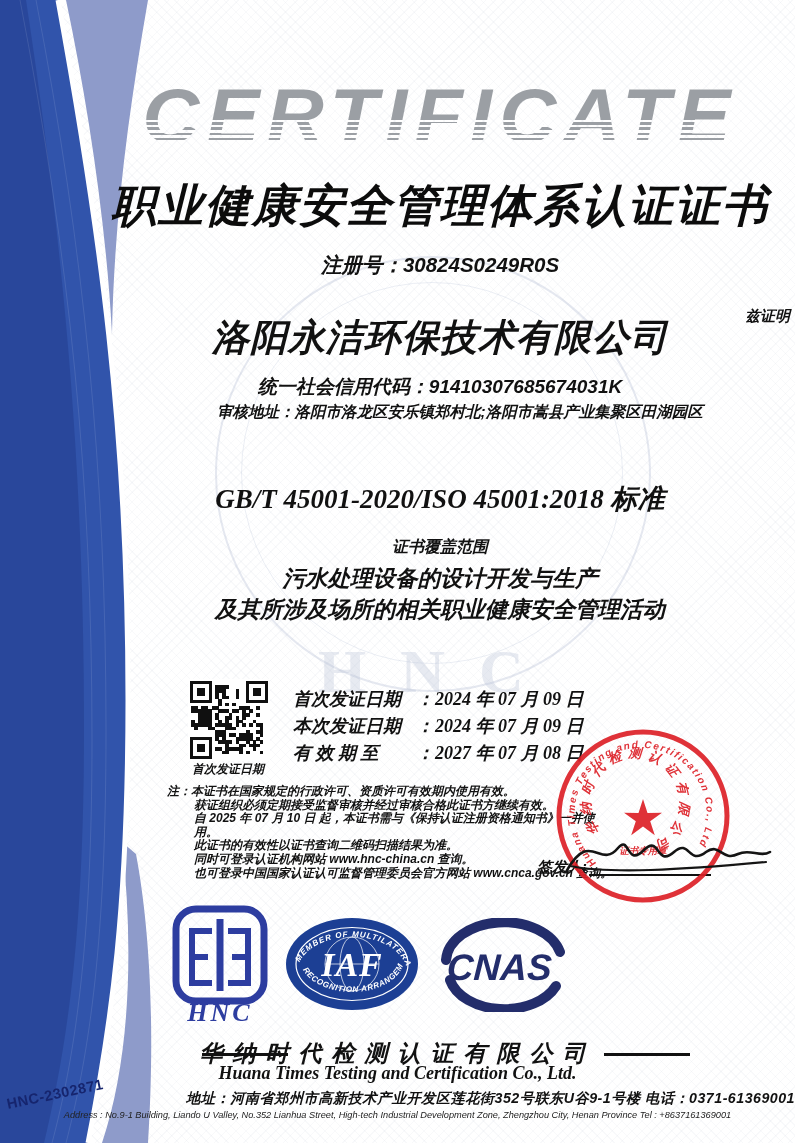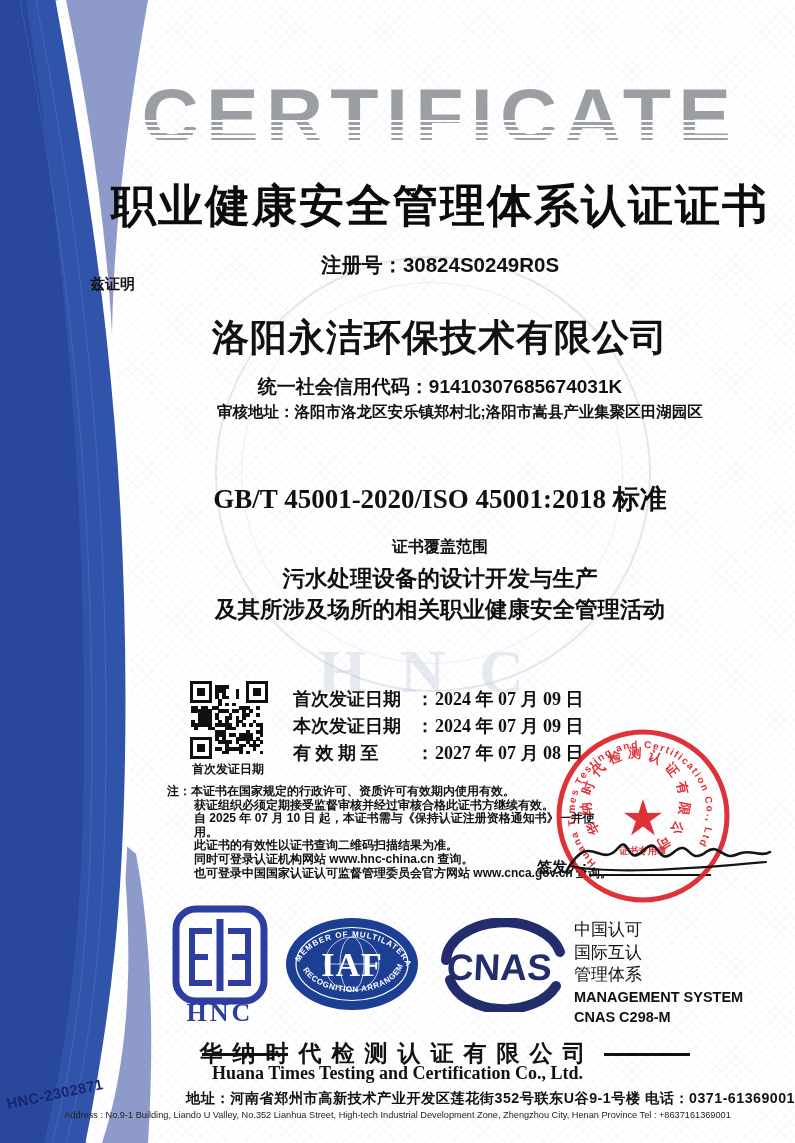--- a/index.html
+++ b/index.html
@@ -13,32 +13,32 @@
   
   .left-deco{position:absolute;left:0;top:0;width:160px;height:1143px;z-index:2;}
   
   .wm-circle{position:absolute;left:215px;top:256px;width:432px;height:432px;border-radius:50%;
              border:2px solid rgba(173,183,208,.32);z-index:2;}
   .wm-circle-inner{position:absolute;left:241px;top:282px;width:380px;height:380px;border-radius:50%;
              border:1.5px solid rgba(173,183,208,.24);z-index:2;}
   .wm-letters{position:absolute;left:318px;top:636px;z-index:2;font-size:62px;font-weight:700;
              font-family:"Liberation Serif",serif;letter-spacing:34px;color:rgba(184,192,214,.34);}
   
-  .content{position:absolute;inset:0;z-index:3;}
+  .content{position:absolute;inset:0;z-index:3;font-style:italic;}
   .cert-word{position:absolute;left:90px;top:72px;width:700px;text-align:center;
      font-size:76px;font-weight:700;letter-spacing:7px;transform:scaleX(1.04);transform-origin:center;
      background-image:linear-gradient(#9b9fa4,#9b9fa4),
         repeating-linear-gradient(180deg,#9b9fa4 0 2.6px, rgba(255,255,255,0) 2.6px 5.2px);
      background-size:100% 52%,100% 48%;background-position:0 0,0 100%;background-repeat:no-repeat;
      -webkit-background-clip:text;background-clip:text;color:transparent;}
   .title{position:absolute;left:90px;top:176px;width:700px;text-align:center;
      font-size:45px;font-weight:900;letter-spacing:2px;color:#0c0c0c;}
   .reg-line{position:absolute;left:90px;top:251px;width:700px;text-align:center;
      font-size:20.5px;font-weight:700;}
-  .certify{position:absolute;left:90px;top:275px;width:700px;text-align:left;
+  .certify{position:absolute;left:90px;top:307px;width:700px;text-align:right;
      font-size:15px;font-weight:700;}
   .company{position:absolute;left:90px;top:313px;width:700px;text-align:center;
      font-size:37px;font-weight:900;letter-spacing:1px;}
   .credit{position:absolute;left:90px;top:374px;width:700px;text-align:center;
      font-size:19px;font-weight:700;}
   .addr-block{position:absolute;left:217px;top:401px;width:560px;font-size:15.5px;
      font-weight:700;line-height:21.5px;text-align:left;}
   .conform{position:absolute;left:90px;top:457px;width:700px;text-align:center;
      font-size:16px;font-weight:700;}
   .standard{position:absolute;left:90px;top:481px;width:700px;text-align:center;
@@ -366,27 +366,20 @@
       </text>
       <text x="68" y="60" text-anchor="middle" font-family="Liberation Serif,serif" font-size="34" font-weight="700" fill="#ffffff" letter-spacing="1">IAF</text>
     </svg>
 
     <svg class="logo-cnas" viewBox="0 0 130 94">
       <path d="M8,42 A58,40 0 0 1 122,34" fill="none" stroke="#232d6b" stroke-width="10" stroke-linecap="round"></path>
       <path d="M12,62 A56,38 0 0 0 118,68" fill="none" stroke="#232d6b" stroke-width="10" stroke-linecap="round"></path>
       <text x="64" y="62" text-anchor="middle" font-size="37" font-weight="900" fill="#232d6b" transform="skewX(-3)">CNAS</text>
     </svg>
 
-    <div class="accred">
-      <div class="cn">中国认可</div>
-      <div class="cn">国际互认</div>
-      <div class="cn">管理体系</div>
-      <div class="en">MANAGEMENT SYSTEM</div>
-      <div class="en">CNAS C298-M</div>
-    </div>
 
     <div class="footer-name">华纳时代检测认证有限公司</div>
     <div class="footer-rule left"></div>
     <div class="footer-rule right"></div>
     <div class="footer-en">Huana Times Testing and Certification Co., Ltd.</div>
     <div class="footer-addr">地址：河南省郑州市高新技术产业开发区莲花街352号联东U谷9-1号楼  电话：0371-61369001</div>
     <div class="footer-addr-en">Address : No.9-1 Building, Liando U Valley, No.352 Lianhua Street, High-tech Industrial Development Zone, Zhengzhou City, Henan Province  Tel : +8637161369001</div>
   </div>
 
   <div class="cert-code">HNC-2302871</div>

